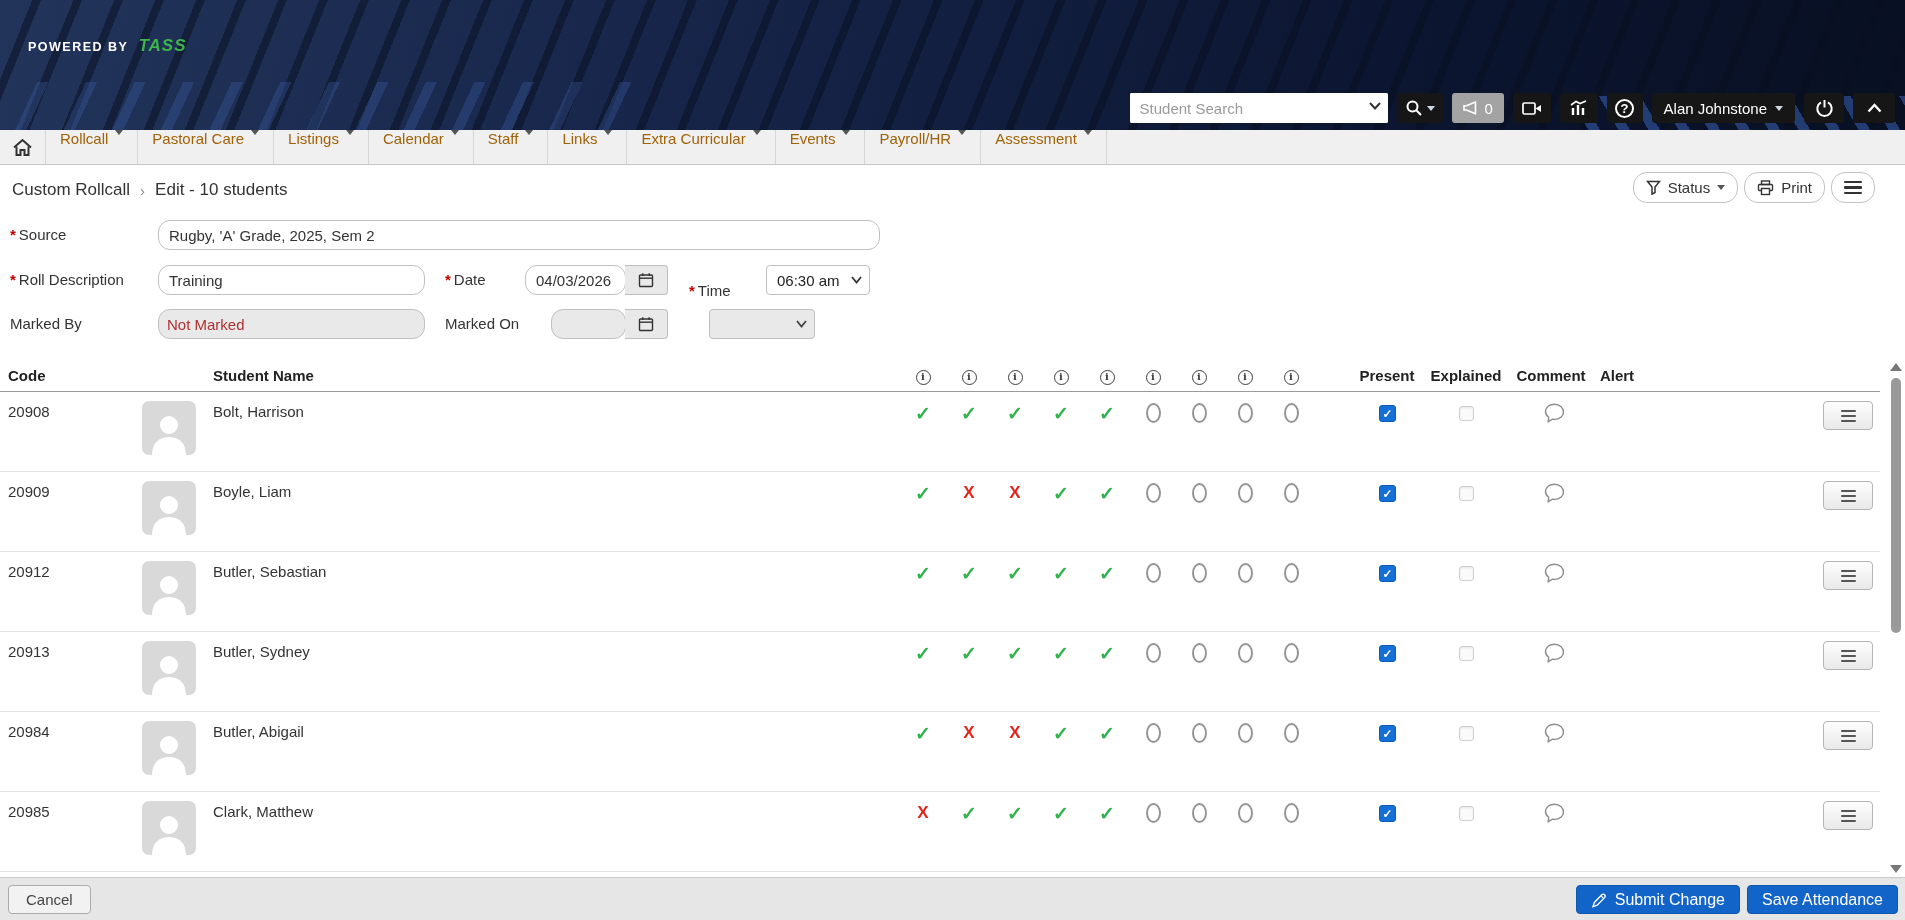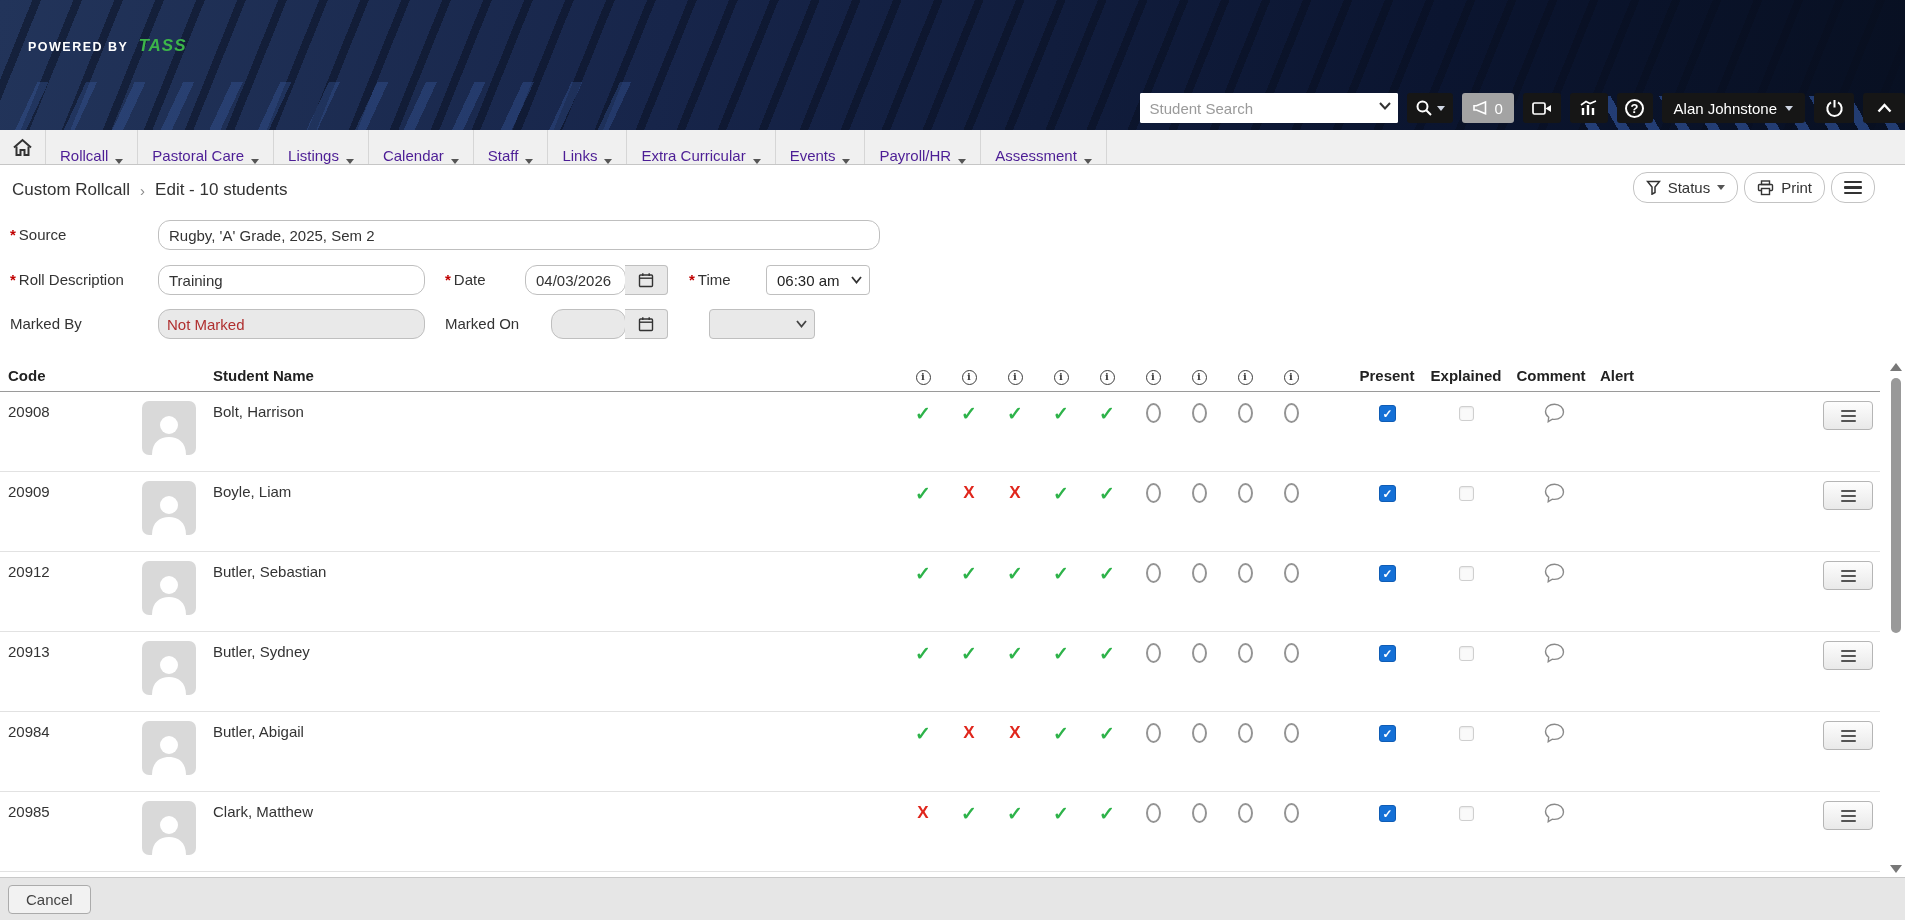--- a/index.html
+++ b/index.html
@@ -21,21 +21,21 @@
   .logo{ position:absolute; left:28px; top:16px; }
   .logo-text{ font-family:"DejaVu Serif", serif; font-weight:700; font-size:55px; line-height:1;
     color:#fff; letter-spacing:-1px; }
   .dotless-i{ position:relative; display:inline-block; }
   .green-dot{ position:absolute; left:50%; transform:translateX(-50%); top:3px; width:11px; height:11px;
     border-radius:50%; background:#3fb54c; }
   .powered{ margin-top:20px; display:flex; align-items:baseline; }
   .powered-label{ color:#fff; font-size:12.5px; font-weight:bold; letter-spacing:1.5px; }
   .brand-name{ color:#3cb54a; font-size:17px; font-weight:bold; font-style:italic; margin-left:10px; letter-spacing:1px; }
 
-  .header-controls{ position:absolute; right:0; bottom:7px; display:flex; align-items:center; gap:9px;margin-left:17px; }
+  .header-controls{ position:absolute; right:10px; bottom:7px; display:flex; align-items:center; gap:9px;margin-left:17px; }
   .search-wrap{ position:relative; width:258px; height:30px; background:#fff; border-radius:2px; }
   .search-wrap input{ width:100%; height:100%; border:0; border-radius:2px; padding:0 26px 0 10px;
     font-size:15px; font-family:inherit; color:#333; outline:none; }
   .search-wrap input::placeholder{ color:#9a9a9a; }
   .search-chev{ position:absolute; right:7px; top:9px; pointer-events:none; }
   .btn-dark{ height:30px; background:#161616; color:#fff; border-radius:3px; display:flex;
     align-items:center; justify-content:center; cursor:pointer; }
   .btn-gray{ background:#a3a3a3; color:#fff; }
   .w46{width:46px;} .w52{width:52px; gap:5px; font-size:15px;} .w38{width:38px;} .w36{width:36px;} .w40{width:40px;} .w42{width:42px;}
   .user-btn{ padding:0 12px; font-size:15px; gap:8px; }
@@ -43,21 +43,21 @@
     border-right:4px solid transparent; border-top:5px solid #555; }
   .caret-white{ border-top-color:#cfd6e4; }
   .help-circle{ width:19px; height:19px; border:2px solid #fff; border-radius:50%; font-size:13px;
     font-weight:bold; display:flex; align-items:center; justify-content:center; }
 
   
   .nav-bar{ position:absolute; top:130px; left:0; width:1905px; height:35px; background:#f0f0f0;
     border-bottom:1px solid #c6c6c6; display:flex; align-items:stretch; }
   .nav-home{ width:46px; display:flex; align-items:center; justify-content:center;
     border-right:1px solid #d6d6d6; cursor:pointer; }
-  .nav-item{ display:flex; align-items:flex-end; padding:0 14px; gap:7px; font-size:15px; color:#4c1d95;
+  .nav-item{ display:flex; align-items:flex-start; padding:0 14px; gap:7px; font-size:15px; color:#a16207;
     border-right:1px solid #d6d6d6; cursor:pointer; white-space:nowrap; }
 
   
   .crumb{ position:absolute; left:12px; top:180px; font-size:17px; color:#333; display:flex; align-items:center; }
   .crumb-sep{ color:#8a8a8a; padding:0 10px; font-size:15px; }
   .toolbar{ position:absolute; right:30px; top:172px; display:flex; gap:6px; }
   .tb-btn{ height:31px; background:#fff; border:1px solid #c3c3c3; border-radius:14px; color:#333;
     font-size:15px; display:flex; align-items:center; gap:7px; padding:0 12px; cursor:pointer; }
   .tb-burger{ width:44px; justify-content:center; }
   .burger-lines{ width:18px; display:flex; flex-direction:column; gap:3px; }
@@ -289,21 +289,21 @@
   <input class="f-input" style="left: 525px; top: 265px; width: 101px;" value="04/03/2026">
   <div class="addon" style="left:625px; top:265px;">
     <svg width="16" height="16" viewBox="0 0 16 16">
         <rect x="1.5" y="3" width="13" height="11.5" rx="1" fill="none" stroke="#333" stroke-width="1.4"></rect>
         <line x1="1.5" y1="6.2" x2="14.5" y2="6.2" stroke="#333" stroke-width="1.4"></line>
         <line x1="4.8" y1="1.2" x2="4.8" y2="4" stroke="#333" stroke-width="1.4"></line>
         <line x1="11.2" y1="1.2" x2="11.2" y2="4" stroke="#333" stroke-width="1.4"></line>
       </svg>
   </div>
 
-  <div class="f-label req" style="left:689px; top:265px;">Time</div>
+  <div class="f-label req" style="left:689px; top:276px;">Time</div>
   <div class="sel" style="left:766px; top:265px; width:104px;">
     <span>06:30 am</span>
     <svg class="sel-chev" width="11" height="8" viewBox="0 0 11 8">
         <polyline points="1,1 5.5,6.5 10,1" fill="none" stroke="#333" stroke-width="1.8"></polyline>
       </svg>
   </div>
 
   <div class="f-label" style="left:10px; top:309px;">Marked By</div>
   <input class="f-input f-disabled red-text" style="left: 158px; top: 309px; width: 267px;" disabled="" value="Not Marked">
 
@@ -691,13 +691,25 @@
 <div class="scrollbar">
   <span class="sb-up"></span>
   <span class="sb-thumb"></span>
   <span class="sb-down"></span>
 </div>
 
 <div class="footer">
   <div class="btn-cancel">
     <span>Cancel</span>
   </div>
+  <div class="footer-right">
+    <div class="btn-blue">
+      <svg width="16" height="16" viewBox="0 0 16 16">
+          <path d="M2 14.6 L3.4 10.4 L11 2.6 a2 2 0 0 1 2.8 2.8 L6.2 13.2 Z" fill="none" stroke="#fff" stroke-width="1.4"></path>
+          <line x1="10" y1="3.8" x2="12.6" y2="6.4" stroke="#fff" stroke-width="1.2"></line>
+        </svg>
+      <span>Submit Change</span>
+    </div>
+    <div class="btn-blue">
+      <span>Save Attendance</span>
+    </div>
+  </div>
 </div>
 
 </body></html>

